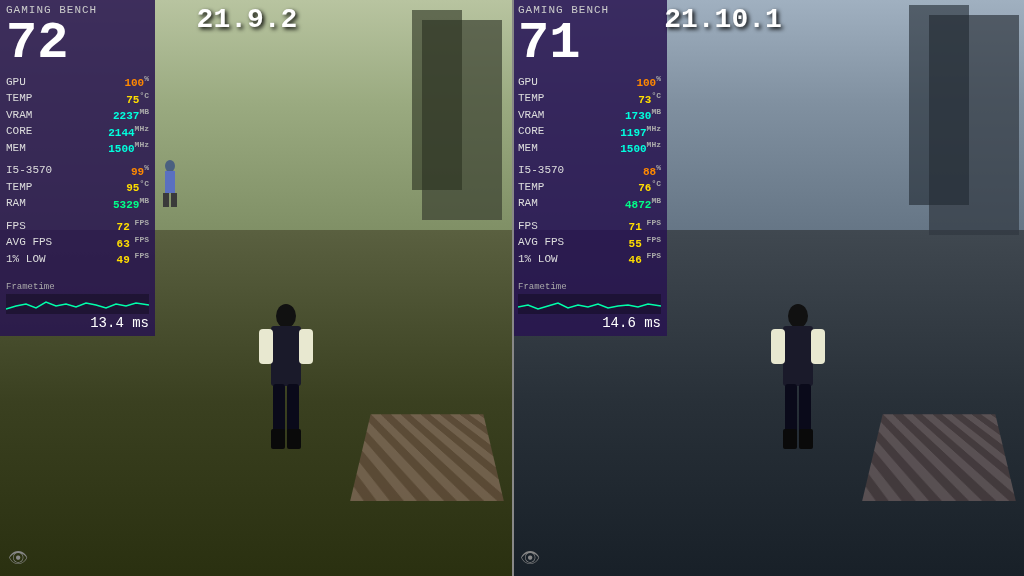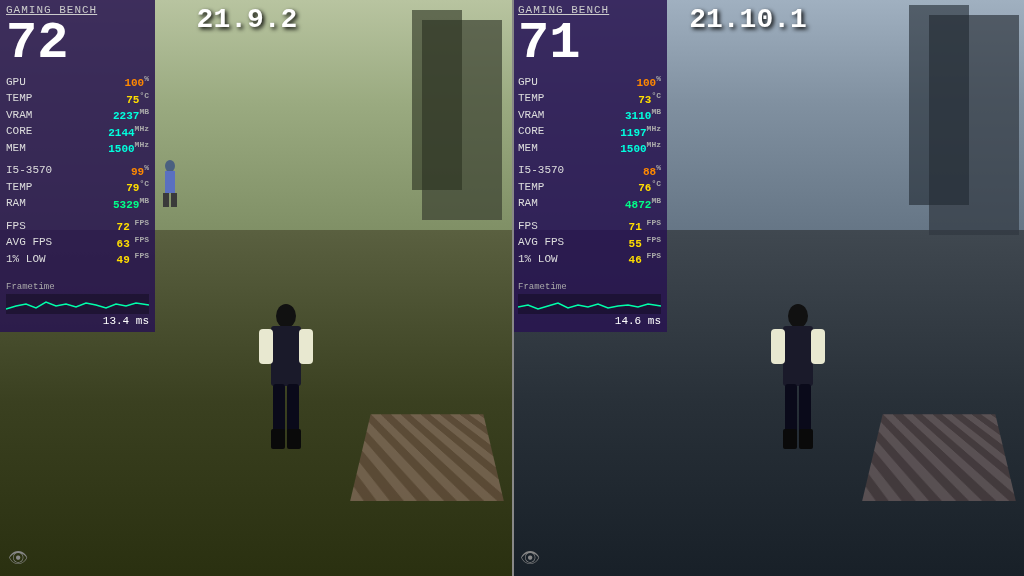--- a/index.html
+++ b/index.html
@@ -67,21 +67,20 @@
       background: rgba(40, 20, 80, 0.85);
       padding: 4px 6px;
       z-index: 50;
     }
 
     .stats-header {
       font-size: 11px;
       color: #cccccc;
       letter-spacing: 1px;
       margin-bottom: 2px;
-      text-decoration: underline;
     }
 
     .big-fps {
       font-size: 52px;
       font-weight: bold;
       color: #ffffff;
       line-height: 1;
       margin-bottom: 4px;
     }
 
@@ -118,21 +117,21 @@
 
     .section-gap { height: 6px; }
 
     .frametime-label {
       font-size: 9px;
       color: #aaaaaa;
       margin-top: 14px;
     }
 
     .frametime-value {
-      font-size: 11px;
+      font-size: 14px;
       color: #ffffff;
       text-align: right;
     }
 
     
     .version-label {
       position: absolute;
       top: 4px;
       font-size: 28px;
       font-weight: bold;
@@ -265,21 +264,21 @@
 
       <div class="stat-row">
         <span class="stat-label">I5-3570</span>
         <span class="stat-value color-orange">
           <span>99</span><span class="stat-unit">%</span>
         </span>
       </div>
       <div class="stat-row">
         <span class="stat-label">TEMP</span>
         <span class="stat-value color-yellow">
-          <span>79</span><span class="stat-unit">°C</span>
+          <span>95</span><span class="stat-unit">°C</span>
         </span>
       </div>
       <div class="stat-row">
         <span class="stat-label">RAM</span>
         <span class="stat-value color-green">
           <span>5329</span><span class="stat-unit">MB</span>
         </span>
       </div>
 
       <div class="section-gap"></div>
@@ -360,21 +359,21 @@
       </div>
       <div class="stat-row">
         <span class="stat-label">TEMP</span>
         <span class="stat-value color-yellow">
           <span>73</span><span class="stat-unit">°C</span>
         </span>
       </div>
       <div class="stat-row">
         <span class="stat-label">VRAM</span>
         <span class="stat-value color-cyan">
-          <span>3110</span><span class="stat-unit">MB</span>
+          <span>1730</span><span class="stat-unit">MB</span>
         </span>
       </div>
       <div class="stat-row">
         <span class="stat-label">CORE</span>
         <span class="stat-value color-cyan">
           <span>1197</span><span class="stat-unit">MHz</span>
         </span>
       </div>
       <div class="stat-row">
         <span class="stat-label">MEM</span>
@@ -431,18 +430,18 @@
         <svg viewBox="0 0 143 20" preserveAspectRatio="none">
           <polyline points="0,13 10,11 20,15 30,12 40,9 50,14 60,11 70,13 80,10 90,14 100,12 110,11 120,13 130,10 143,12" fill="none" stroke="#00ffaa" stroke-width="1.5"></polyline>
         </svg>
       </div>
       <div class="stat-row">
         <span style="flex:1;"></span>
         <span class="frametime-value">14.6 ms</span>
       </div>
     </div>
 
-    <div class="version-label" style="left:196px;top:4px;">21.10.1</div>
+    <div class="version-label" style="left:171px;top:4px;">21.10.1</div>
 
     <div class="eye-icon">👁</div>
   </div>
 
 </div>
 
 </body></html>

